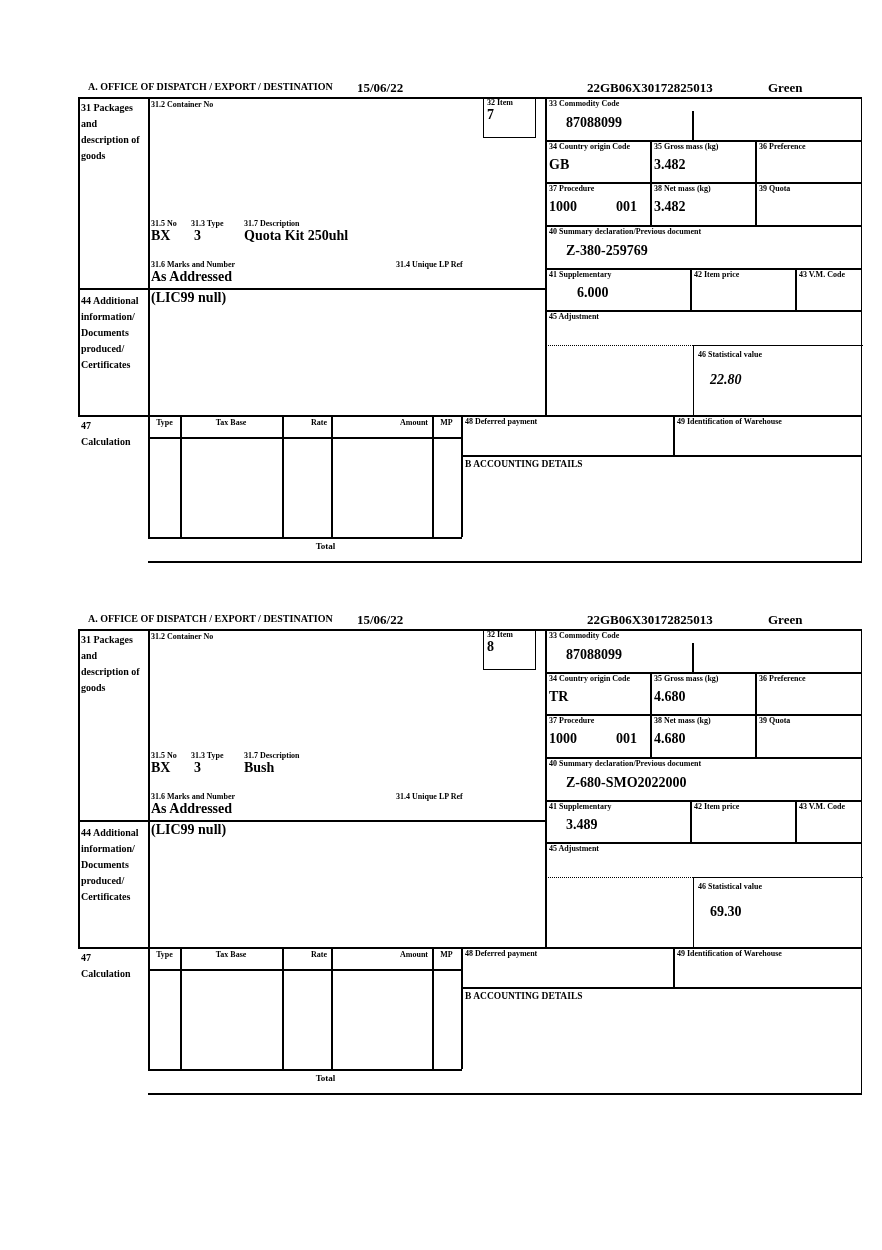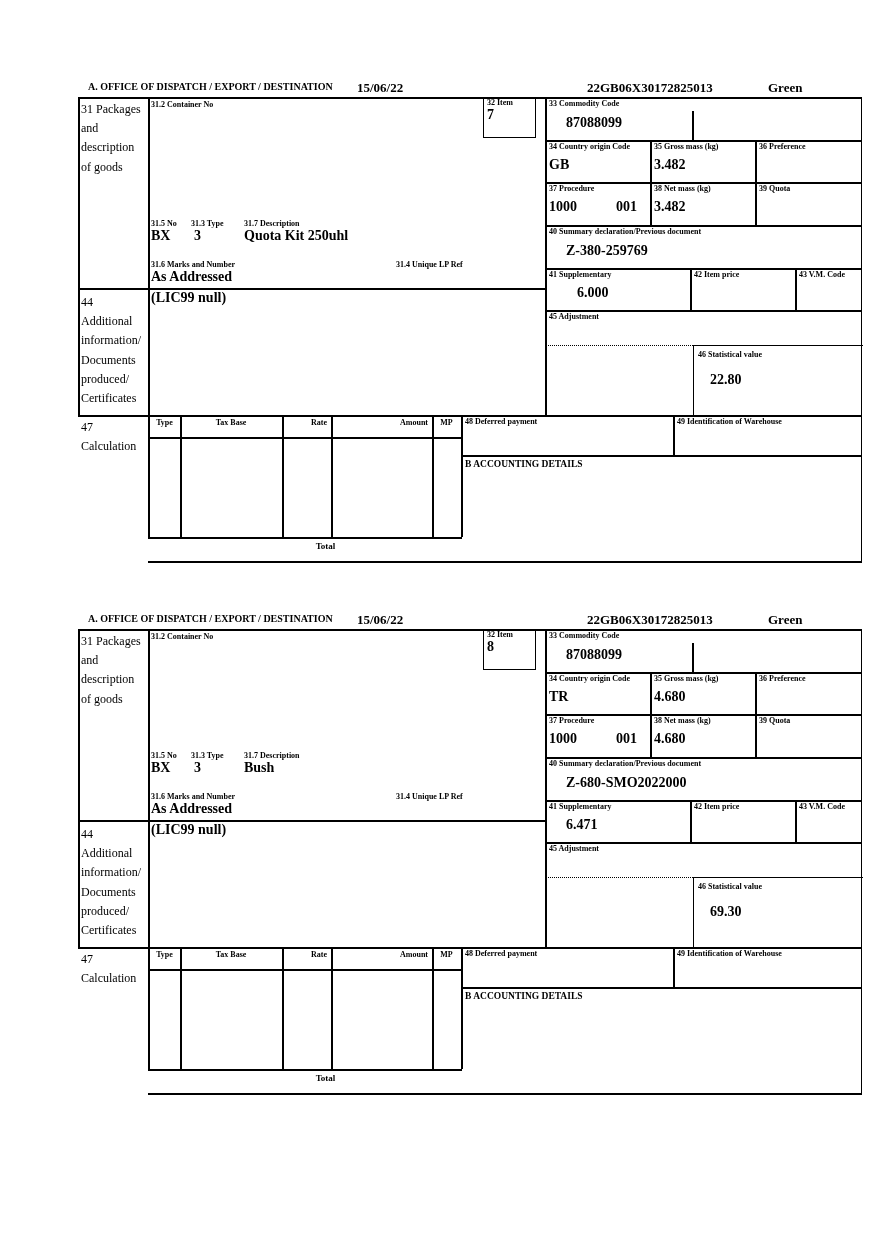--- a/index.html
+++ b/index.html
@@ -6,21 +6,21 @@
   body{width:882px;height:1250px;position:relative;font-family:"Liberation Serif",serif;color:#000;}
   .section{position:absolute;left:78px;width:785px;height:483px;}
   .sec-header{position:absolute;top:0;left:0;width:785px;height:17px;}
   .sec-title{position:absolute;left:10px;top:1px;font-size:10px;font-weight:bold;white-space:nowrap;}
   .sec-date{position:absolute;left:279px;top:0px;font-size:13px;font-weight:bold;white-space:nowrap;}
   .sec-mrn{position:absolute;left:509px;top:0px;font-size:13px;font-weight:bold;white-space:nowrap;}
   .sec-status{position:absolute;left:690px;top:0px;font-size:13px;font-weight:bold;white-space:nowrap;}
   .sec-body{position:absolute;top:17px;left:0;width:784px;height:466px;}
   .line{position:absolute;background:#000;}
   .lbl{position:absolute;font-size:8px;font-weight:bold;line-height:1.3;white-space:nowrap;}
-  .lblwrap{position:absolute;font-size:12px;font-weight:normal;line-height:1.6;white-space:normal;}
+  .lblwrap{position:absolute;font-size:10px;font-weight:bold;line-height:1.6;white-space:normal;}
   .val{position:absolute;font-size:14px;font-weight:bold;white-space:nowrap;}
   .box32{position:absolute;left:405px;top:0;width:51px;height:40px;border-left:1.5px solid #000;border-right:1.5px solid #000;border-bottom:1.5px solid #000;}
   .box32 .lbl{left:3px;top:1px;}
   .box32 .val{left:3px;top:10px;}
   .dotbox{position:absolute;left:467px;top:248px;width:147px;height:70px;border-top:1.6px dotted #000;border-left:1.6px dotted #000;}
   .box46{position:absolute;left:615px;top:248px;width:169px;height:70px;border-top:1.5px solid #000;border-left:1.5px solid #000;}
   .acct{position:absolute;left:387px;top:362px;font-size:9.5px;font-weight:bold;}
   .total{position:absolute;left:130px;top:444px;width:235px;text-align:center;font-size:9px;font-weight:bold;}
   .th{position:absolute;top:321px;font-size:8px;font-weight:bold;}
 </style>
@@ -95,21 +95,21 @@
     <div class="line" style="left:467px;top:213px;width:317px;height:1.5px;"></div>
     <div class="lbl" style="left:471px;top:173px;">41 Supplementary</div>
     <div class="lbl" style="left:616px;top:173px;">42 Item price</div>
     <div class="lbl" style="left:721px;top:173px;">43 V.M. Code</div>
     <div class="val" style="left:499px;top:188px;">6.000</div>
 
     <div class="lbl" style="left:471px;top:215px;">45 Adjustment</div>
     <div class="dotbox"></div>
     <div class="box46">
       <span class="lbl" style="left:4px;top:4px;">46 Statistical value</span>
-      <span class="val" style="left:16px;top:26px;">22.80</span>
+      <span class="val" style="left:16px;top:26px;font-style:italic;">22.80</span>
     </div>
 
     <div class="line" style="left:70px;top:318px;width:1.5px;height:122px;"></div>
     <div class="line" style="left:102px;top:318px;width:1.5px;height:122px;"></div>
     <div class="line" style="left:204px;top:318px;width:1.5px;height:122px;"></div>
     <div class="line" style="left:253px;top:318px;width:1.5px;height:122px;"></div>
     <div class="line" style="left:354px;top:318px;width:1.5px;height:122px;"></div>
     <div class="line" style="left:383px;top:318px;width:1.5px;height:122px;"></div>
     <div class="line" style="left:70px;top:340px;width:314px;height:1.5px;"></div>
     <div class="line" style="left:70px;top:440px;width:314px;height:1.5px;"></div>
@@ -189,21 +189,21 @@
     <div class="line" style="left:467px;top:171px;width:317px;height:1.5px;"></div>
     <div class="lbl" style="left:471px;top:130px;">40 Summary declaration/Previous document</div>
     <div class="val" style="left:488px;top:146px;">Z-680-SMO2022000</div>
 
     <div class="line" style="left:612px;top:171px;width:1.5px;height:42px;"></div>
     <div class="line" style="left:717px;top:171px;width:1.5px;height:42px;"></div>
     <div class="line" style="left:467px;top:213px;width:317px;height:1.5px;"></div>
     <div class="lbl" style="left:471px;top:173px;">41 Supplementary</div>
     <div class="lbl" style="left:616px;top:173px;">42 Item price</div>
     <div class="lbl" style="left:721px;top:173px;">43 V.M. Code</div>
-    <div class="val" style="left:488px;top:188px;">6.471</div>
+    <div class="val" style="left:488px;top:188px;">3.489</div>
 
     <div class="lbl" style="left:471px;top:215px;">45 Adjustment</div>
     <div class="dotbox"></div>
     <div class="box46">
       <span class="lbl" style="left:4px;top:4px;">46 Statistical value</span>
       <span class="val" style="left:16px;top:26px;">69.30</span>
     </div>
 
     <div class="line" style="left:70px;top:318px;width:1.5px;height:122px;"></div>
     <div class="line" style="left:102px;top:318px;width:1.5px;height:122px;"></div>

